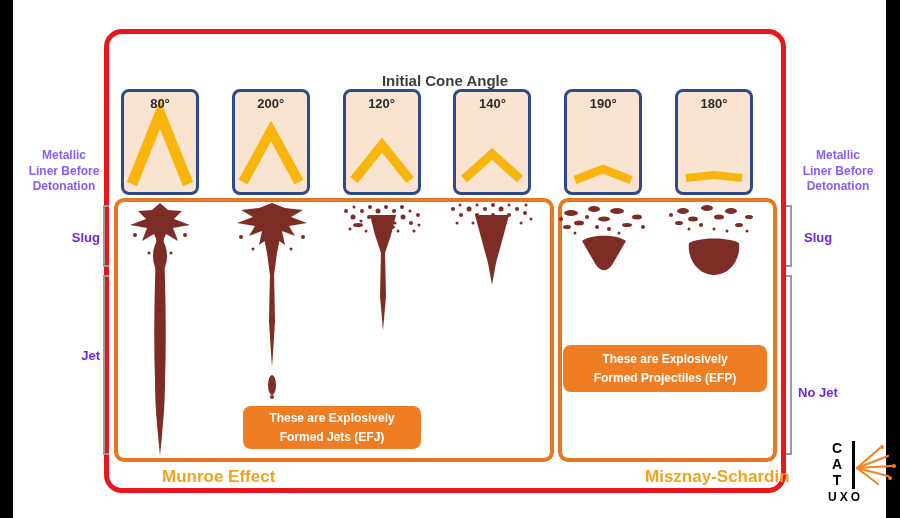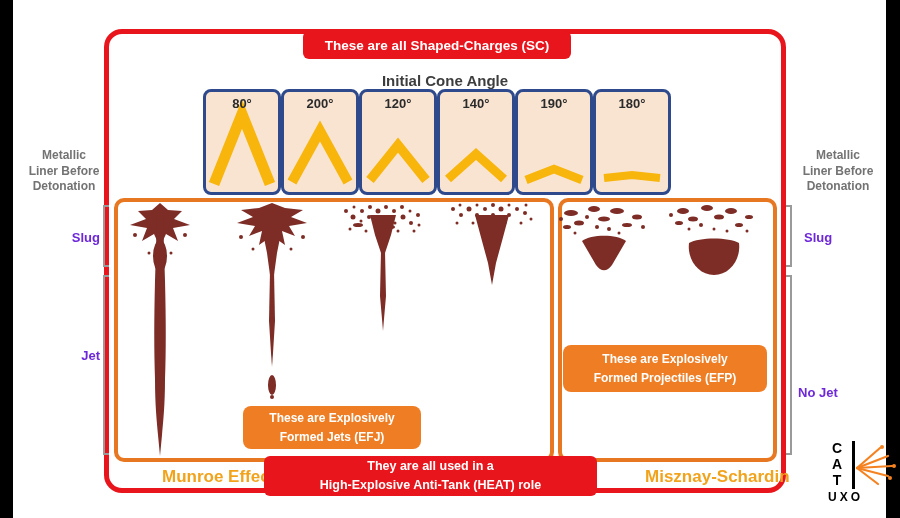--- a/index.html
+++ b/index.html
@@ -14,29 +14,29 @@
                border:5px solid #e8151c; border-radius:18px; }
 
   .banner { position:absolute; background:#e8151c; color:#fff; font-weight:bold; text-align:center;
             border-radius:6px; display:flex; flex-direction:column; justify-content:center; z-index:6; }
   .top-banner { left:303px; top:31px; width:268px; height:28px; font-size:13.5px; }
   .bottom-banner { left:264px; top:456px; width:333px; height:40px; font-size:12.5px; line-height:1.5; }
 
   .cone-title { position:absolute; left:104px; top:72px; width:682px; text-align:center;
                 font-size:15px; font-weight:bold; color:#3d3d3d; }
 
-  .cone-row { position:absolute; left:121px; top:89px; width:632px; display:flex; justify-content:center; z-index:2; }
+  .cone-row { position:absolute; left:121px; top:89px; width:632px; display:flex; justify-content:space-between; z-index:2; }
   .cone-box { position:relative; width:78px; height:106px; background:#f9e4d1;
               border:3px solid #2e4a8c; border-radius:8px; overflow:hidden; }
   .cone-angle { position:absolute; top:4px; left:0; width:100%; text-align:center;
                 font-weight:bold; font-size:13px; color:#2b2b2b; z-index:2; }
   .liner-svg { position:absolute; left:0; top:0; }
 
   .liner-label { position:absolute; width:84px; text-align:center; font-size:12px; font-weight:bold;
-                 color:#737373; line-height:1.3; }
+                 color:#8b5cf6; line-height:1.3; }
   .liner-label.left { left:22px; top:148px; }
   .liner-label.right { left:796px; top:148px; }
 
   .orange-box { position:absolute; top:198px; height:264px; border:4px solid #e87722; border-radius:10px; z-index:1; }
   .orange-box.munroe { left:114px; width:440px; }
   .orange-box.misznay { left:558px; width:219px; }
 
   .row-label { position:absolute; font-size:13px; font-weight:bold; color:#6d28d9; z-index:2; }
   .bracket { position:absolute; width:6px; z-index:2; }
   .bracket.open-right { border-left:2px solid #9a9a9a; border-top:2px solid #9a9a9a; border-bottom:2px solid #9a9a9a; }
@@ -64,23 +64,20 @@
 </head>
 <body>
 
 <div class="stage">
 
   <div class="side-bar left"></div>
   <div class="side-bar right"></div>
 
   <div class="outer-red"></div>
 
-  <div class="banner top-banner">
-    <div>These are all Shaped-Charges (SC)</div>
-  </div>
 
   <div class="cone-title">Initial Cone Angle</div>
 
   <div class="cone-row">
     <div class="cone-box">
       <div class="cone-angle">80°</div>
       <svg class="liner-svg" width="72" height="100" viewBox="0 0 72 100">
         <polyline points="8,92 36,22 64,92" fill="none" stroke="#f8b50c" stroke-width="11"></polyline>
       </svg>
     </div>
@@ -257,24 +254,20 @@
   <div class="callout efj">
     <div>These are Explosively</div>
     <div>Formed Jets (EFJ)</div>
   </div>
   <div class="callout efp">
     <div>These are Explosively</div>
     <div>Formed Projectiles (EFP)</div>
   </div>
 
   <div class="effect-title munroe">Munroe Effect</div>
-  <div class="banner bottom-banner">
-    <div>They are all used in a</div>
-    <div>High-Explosive Anti-Tank (HEAT) role</div>
-  </div>
   <div class="effect-title misznay">Misznay-Schardin</div>
 
   <div class="logo">
     <div class="logo-letters">
       <span>C</span>
       <span>A</span>
       <span>T</span>
     </div>
     <div class="logo-bar"></div>
     <svg class="logo-burst" width="42" height="46" viewBox="0 0 42 46">

